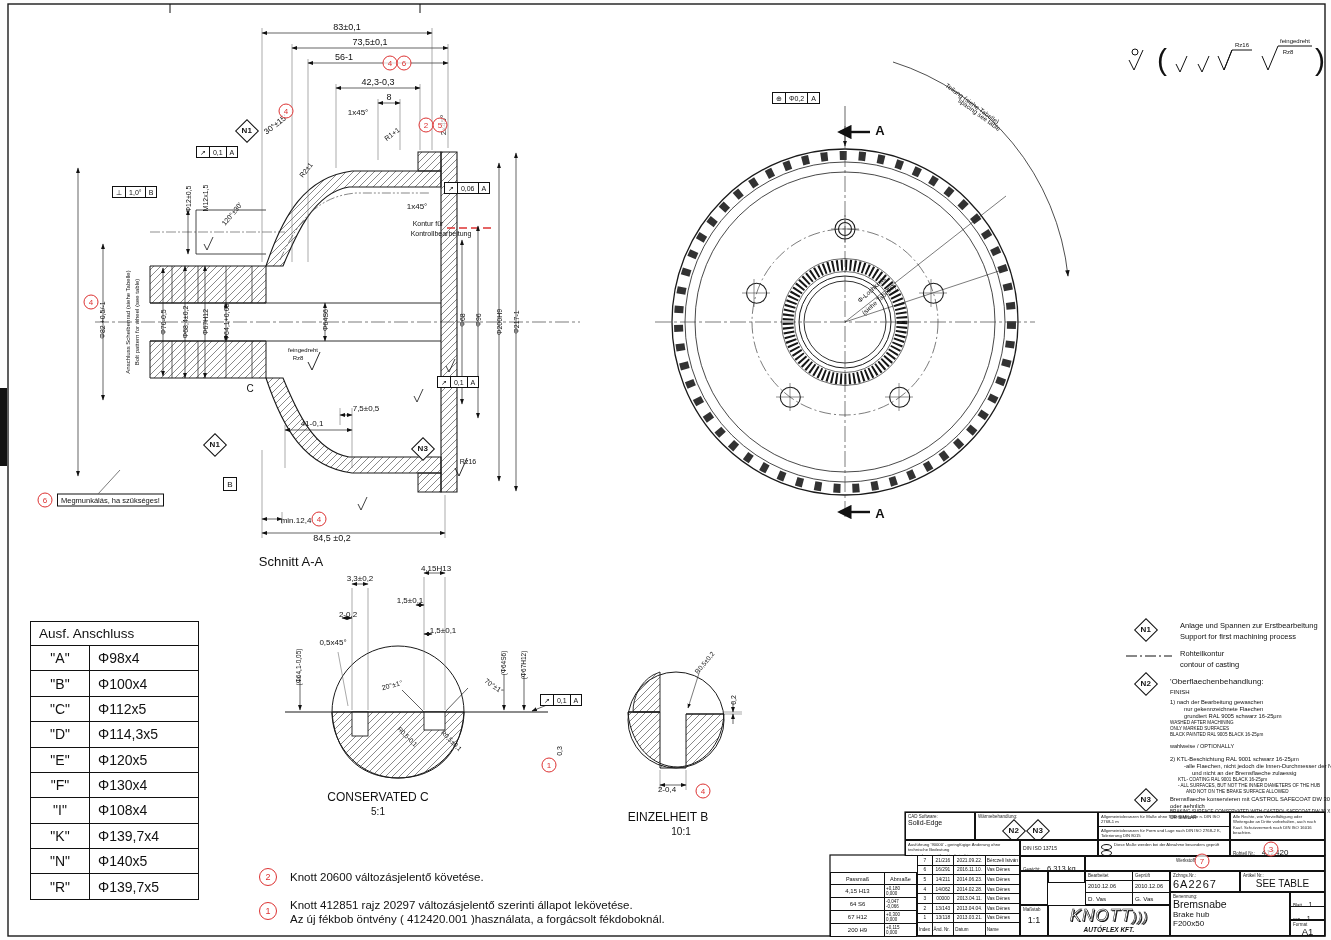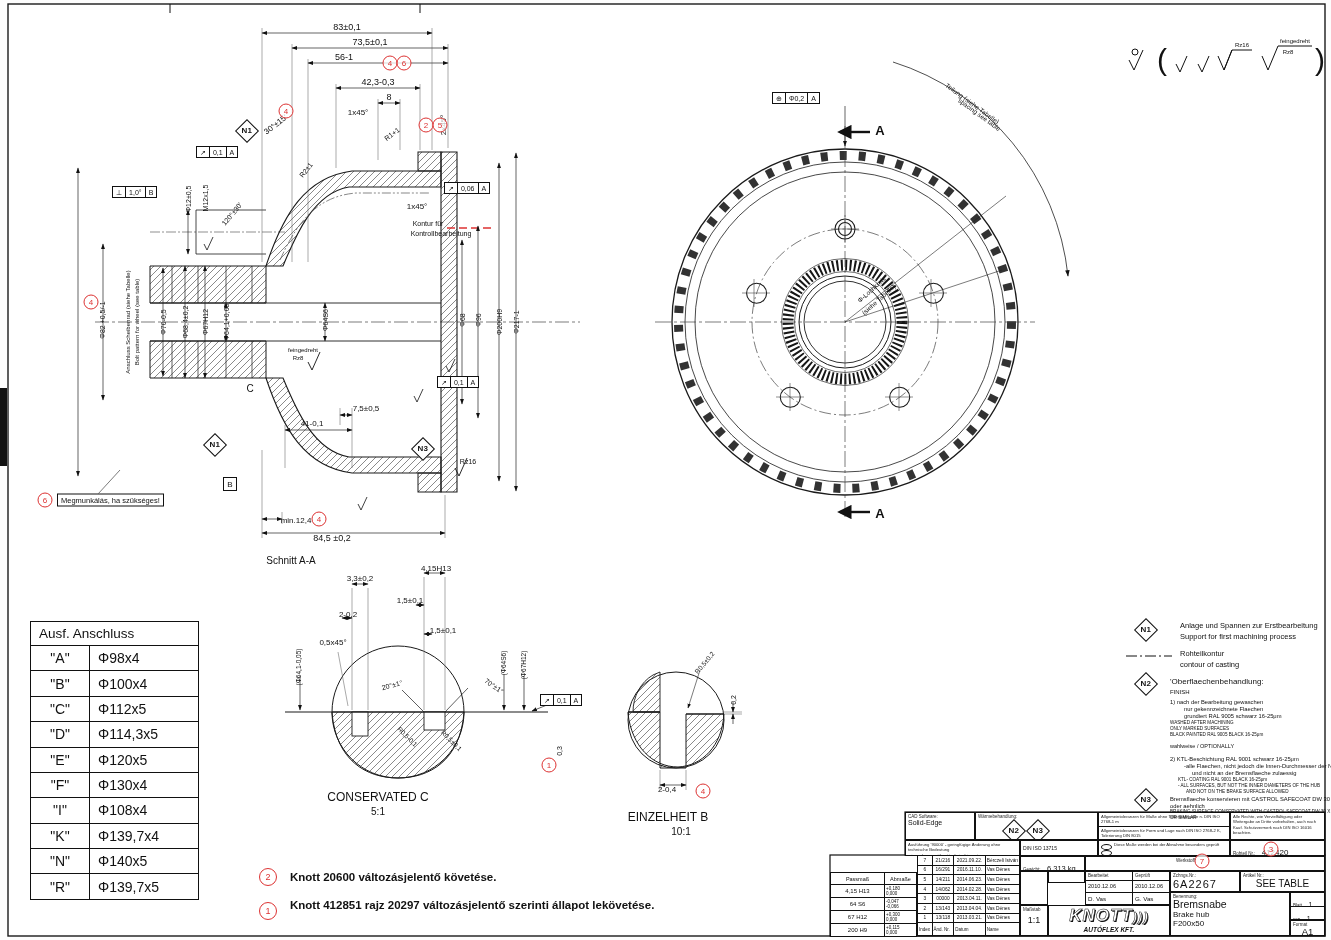--- a/index.html
+++ b/index.html
@@ -24,31 +24,31 @@
   .datbox{position:absolute;border:1px solid #111;background:#fff;font-size:8px;width:12px;height:12px;
           display:flex;align-items:center;justify-content:center;transform:translate(-50%,-50%);}
   
   #conn{position:absolute;left:30px;top:621px;z-index:3;border-collapse:collapse;background:#fff;}
   #conn th,#conn td{border:1.4px solid #111;font-weight:normal;}
   #conn th{font-size:13.5px;text-align:left;padding:4px 8px;}
   #conn td{font-size:14px;padding:4.2px 8px;}
   #conn td.k{width:42px;text-align:center;}
   #conn td.v{width:92px;text-align:left;}
   
-  .hnote{position:absolute;z-index:3;font-size:11.5px;line-height:1.2;white-space:nowrap;font-weight:bold;}
+  .hnote{position:absolute;z-index:3;font-size:11.5px;line-height:1.2;white-space:nowrap;}
   
   .tb{position:absolute;border:1px solid #111;background:#fff;overflow:hidden;z-index:2;box-sizing:border-box;}
   .tb .lab{display:block;font-size:4.5px;color:#222;padding:1px 2px 0 2px;line-height:1.15;}
   .tb .val{display:block;padding:0 2px;line-height:1.1;}
   .tiny{font-size:4.2px;line-height:1.25;padding:1px 2px;color:#222;}
   table.mini{border-collapse:collapse;position:absolute;background:#fff;z-index:2;}
   table.mini td,table.mini th{border:0.8px solid #111;font-weight:normal;padding:0 1px;
       white-space:nowrap;overflow:hidden;}
   
-  .knott{font-weight:bold;font-style:italic;letter-spacing:1px;font-size:17px;
+  .knott{font-weight:normal;font-style:italic;letter-spacing:1px;font-size:17px;
          -webkit-text-stroke:0.5px #111;color:#fff;text-shadow:1px 1px 0 #111;}
   .knott-sub{font-style:italic;font-size:6.5px;font-weight:bold;color:#111;}
 </style>
 </head>
 <body>
 
 <svg id="geo" width="1331" height="940">
   <defs>
     <pattern id="ha" patternUnits="userSpaceOnUse" width="7" height="7">
       <line x1="0" y1="7" x2="7" y2="0" stroke="#3a3a3a" stroke-width="0.6"></line>
@@ -299,21 +299,21 @@
       <span class="dim" style="left: 298px; top: 358px; font-size: 6px; transform: translate(-50%, -50%);">Rz8</span>
       <span class="dim" style="left: 462px; top: 320px; font-size: 7px; transform: translate(-50%, -50%) rotate(-90deg);">Φ68</span>
       <span class="dim" style="left: 478px; top: 320px; font-size: 7px; transform: translate(-50%, -50%) rotate(-90deg);">Φ96</span>
       <span class="dim" style="left: 499px; top: 322px; font-size: 7px; transform: translate(-50%, -50%) rotate(-90deg);">Φ200H9</span>
       <span class="dim" style="left: 516px; top: 322px; font-size: 7px; transform: translate(-50%, -50%) rotate(-90deg);">Φ217-1</span>
       <span class="dim" style="left: 366px; top: 409px; font-size: 8px; transform: translate(-50%, -50%);">7,5±0,5</span>
       <span class="dim" style="left: 312px; top: 424px; font-size: 8px; transform: translate(-50%, -50%);">41-0,1</span>
       <span class="dim" style="left: 468px; top: 461px; font-size: 7px; transform: translate(-50%, -50%);">Rz16</span>
       <span class="dim" style="left: 296px; top: 521px; font-size: 8px; transform: translate(-50%, -50%);">min.12,4</span>
       <span class="dim" style="left: 332px; top: 538px; font-size: 9px; transform: translate(-50%, -50%);">84,5 ±0,2</span>
-      <span class="dim" style="left: 291px; top: 561px; font-size: 10px; transform: translate(-50%, -50%);">Schnitt A-A</span>
+      <span class="dim" style="left: 291px; top: 561px; font-size: 13px; transform: translate(-50%, -50%);">Schnitt A-A</span>
       <span class="dim" style="left: 250px; top: 389px; font-size: 10px; transform: translate(-50%, -50%);">C</span>
     </div>
   <div>
       <span class="redcirc" style="left: 390px; top: 63px;">4</span>
       <span class="redcirc" style="left: 404px; top: 63px;">6</span>
       <span class="redcirc" style="left: 426px; top: 125px;">2</span>
       <span class="redcirc" style="left: 440px; top: 125px;">5</span>
       <span class="redcirc" style="left: 286px; top: 111px;">4</span>
       <span class="redcirc" style="left: 91px; top: 302px;">4</span>
       <span class="redcirc" style="left: 319px; top: 519px;">4</span>
@@ -505,20 +505,21 @@
       </tr>
     </tbody>
 </table>
 
 <div class="hnote" style="left:290px;top:871px;">
   <span>Knott 20600 változásjelentő követése.</span>
 </div>
 <span class="redcirc" style="left:268px;top:877px;width:16px;height:16px;font-size:9px;z-index:4;">2</span>
 <div class="hnote" style="left:290px;top:899px;">
   <div>Knott 412851 rajz 20297 változásjelentő szerinti állapot lekövetése.</div>
+  <div>Az új fékbob öntvény ( 412420.001 )használata, a forgácsolt fékdoboknál.</div>
 </div>
 <span class="redcirc" style="left:268px;top:911px;width:16px;height:16px;font-size:9px;z-index:4;">1</span>
 
 <div class="tb" style="left:905px;top:812px;width:70px;height:28px;">
   <span class="lab">CAD Software:</span>
   <span class="val" style="font-size:7px;">Solid-Edge</span>
 </div>
 <div class="tb" style="left:975px;top:812px;width:123px;height:28px;">
   <span class="lab">Wärmebehandlung:</span>
   <span class="ndia" style="left:38px;top:18px;">

